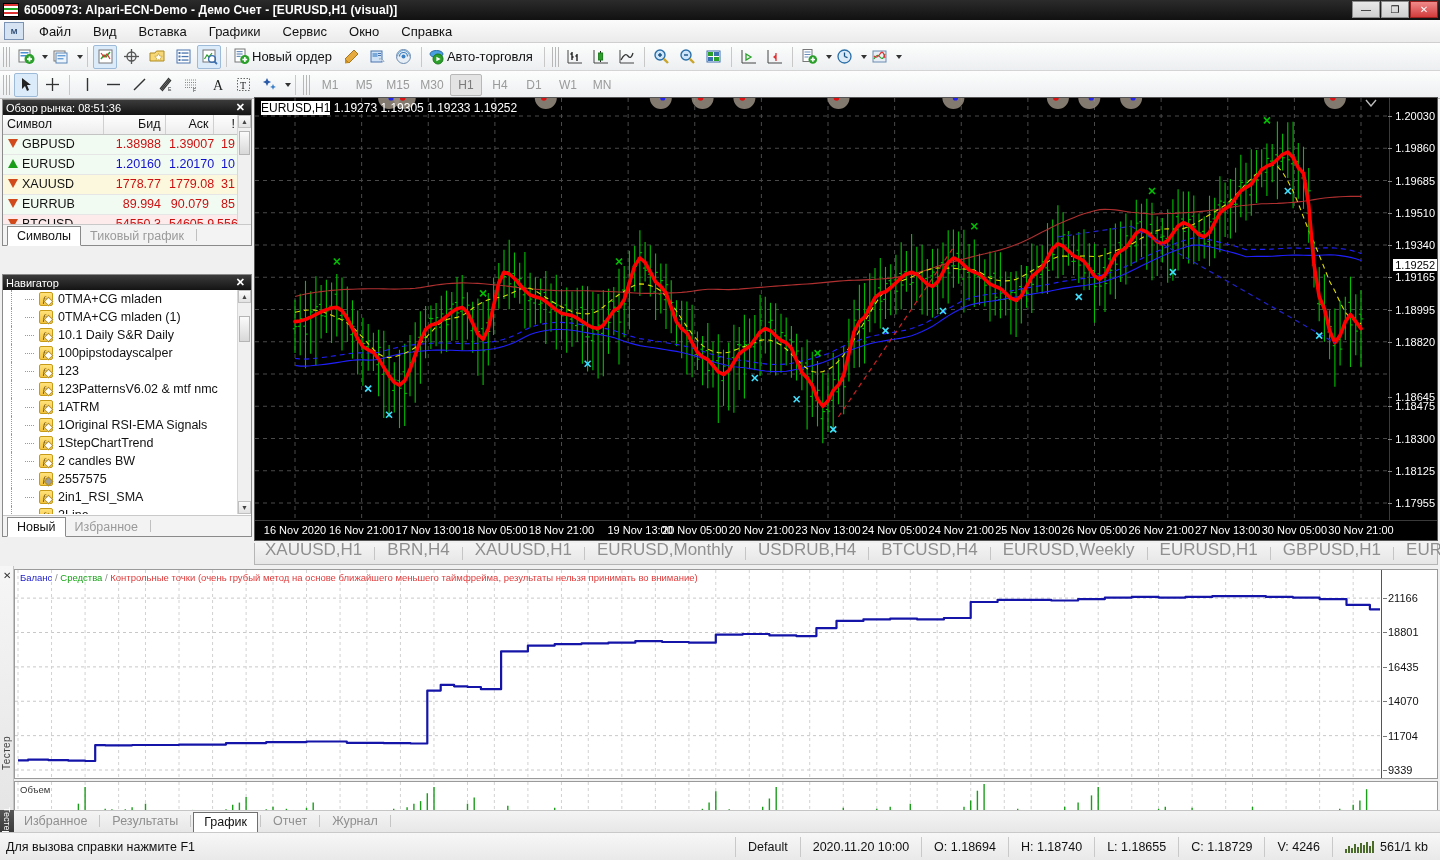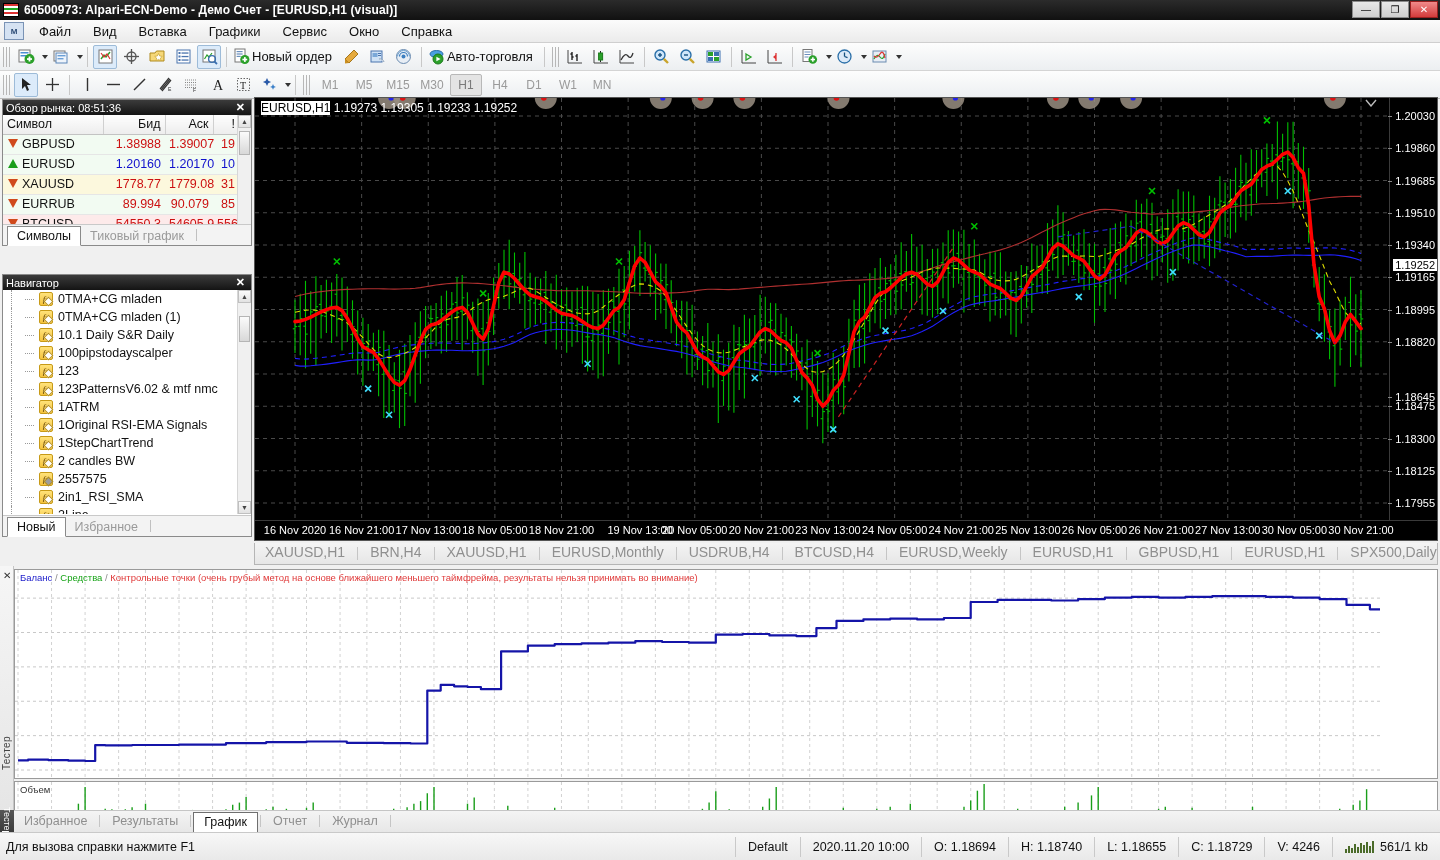--- a/index.html
+++ b/index.html
@@ -116,21 +116,21 @@
   .ytick::before{content:"";position:absolute;left:-7px;top:50%;width:4px;border-top:1px solid #888;}
   .ycur{position:absolute;right:0;background:#fff;color:#000;font-size:11px;padding:0 2px;transform:translateY(-50%);}
   .xaxis{position:absolute;left:0;right:0;bottom:0;height:20px;background:#000;border-top:1px solid #3a3a3a;}
   .xtick{position:absolute;top:3px;color:#fff;font-size:11px;transform:translateX(-50%);white-space:nowrap;}
   .collapse{position:absolute;right:60px;top:1px;width:12px;height:8px;z-index:6;}
 
   
   #charttabs{position:absolute;left:254px;top:543px;width:1184px;height:22px;
     background:linear-gradient(#f4f4f4,#e6e6e6);border:1px solid #b5b5b5;border-top:none;
     display:flex;align-items:flex-end;}
-  #charttabs .ct{padding:3px 10px 4px 10px;font-size:14px;color:#8f8f8f;white-space:nowrap;text-align:right;}
+  #charttabs .ct{padding:3px 10px 4px 10px;font-size:17px;color:#8f8f8f;white-space:nowrap;text-align:right;}
   #charttabs .ct.sel{color:#111;background:#fff;border:1px solid #8a8a8a;border-bottom:none;font-weight:normal;position:relative;top:1px;padding-bottom:4px;}
   #charttabs .vb{width:1px;height:13px;background:#c5c5c5;margin:0 2px 4px 2px;}
 
   
   #tester{position:absolute;left:0;top:566px;width:1440px;height:266px;background:#f0f0f0;}
   .tester-side{position:absolute;left:0;top:0;width:14px;bottom:0;background:linear-gradient(#f6f6f6,#e4e4e4);border-right:1px solid #c5c5c5;}
   .tester-side .vlabel{position:absolute;left:1px;top:170px;writing-mode:vertical-rl;transform:rotate(180deg);
       font-size:10px;color:#444;letter-spacing:.4px;}
   .tester-side .xmark{position:absolute;left:3px;top:4px;font-size:10px;color:#333;}
   #testchart{position:absolute;left:14px;top:3px;right:2px;height:210px;background:#fff;border:1px solid #9a9a9a;}
@@ -1568,20 +1568,28 @@
             <line x1="1143.5911330049262" y1="0" x2="1143.5911330049262" y2="208" stroke="#d2d2d2" stroke-width="1" stroke-dasharray="3,3"></line>
             <line x1="1177.1379310344828" y1="0" x2="1177.1379310344828" y2="208" stroke="#d2d2d2" stroke-width="1" stroke-dasharray="3,3"></line>
             <line x1="1210.6847290640394" y1="0" x2="1210.6847290640394" y2="208" stroke="#d2d2d2" stroke-width="1" stroke-dasharray="3,3"></line>
             <line x1="1237.5221674876848" y1="0" x2="1237.5221674876848" y2="208" stroke="#d2d2d2" stroke-width="1" stroke-dasharray="3,3"></line>
             <line x1="1271.0689655172414" y1="0" x2="1271.0689655172414" y2="208" stroke="#d2d2d2" stroke-width="1" stroke-dasharray="3,3"></line>
             <line x1="1304.615763546798" y1="0" x2="1304.615763546798" y2="208" stroke="#d2d2d2" stroke-width="1" stroke-dasharray="3,3"></line>
             <line x1="1338.1625615763546" y1="0" x2="1338.1625615763546" y2="208" stroke="#d2d2d2" stroke-width="1" stroke-dasharray="3,3"></line>
             <path d="M3.0,190.4 L13.1,190.4 L13.1,189.7 L23.1,189.7 L33.2,189.7 L33.2,190.1 L43.3,190.1 L53.3,190.1 L53.3,190.7 L63.4,190.7 L70.1,190.7 L70.1,191.0 L76.8,191.0 L80.2,191.0 L80.2,175.1 L83.5,175.1 L90.2,175.1 L90.2,175.3 L96.9,175.3 L117.1,175.3 L117.1,175.0 L137.2,175.0 L164.0,175.0 L164.0,174.6 L190.9,174.6 L211.0,174.6 L211.0,173.1 L231.1,173.1 L251.2,173.1 L251.2,172.2 L271.4,172.2 L291.5,172.2 L291.5,171.5 L311.6,171.5 L331.8,171.5 L331.8,172.8 L351.9,172.8 L368.7,172.8 L368.7,173.2 L385.4,173.2 L395.5,173.2 L395.5,173.5 L405.6,173.5 L412.3,173.5 L412.3,120.6 L419.0,120.6 L425.7,120.6 L425.7,114.8 L432.4,114.8 L439.1,114.8 L439.1,116.3 L445.8,116.3 L452.5,116.3 L452.5,117.0 L459.2,117.0 L465.9,117.0 L465.9,119.2 L472.7,119.2 L486.1,119.2 L486.1,81.4 L499.5,81.4 L512.9,81.4 L512.9,75.6 L526.3,75.6 L539.7,75.6 L539.7,74.1 L553.2,74.1 L566.6,74.1 L566.6,73.4 L580.0,73.4 L593.4,73.4 L593.4,72.7 L606.8,72.7 L620.3,72.7 L620.3,71.2 L633.7,71.2 L647.1,71.2 L647.1,72.0 L660.5,72.0 L673.9,72.0 L673.9,72.7 L687.4,72.7 L700.8,72.7 L700.8,64.7 L714.2,64.7 L727.6,64.7 L727.6,64.0 L741.0,64.0 L754.4,64.0 L754.4,65.4 L767.9,65.4 L781.3,65.4 L781.3,66.1 L794.7,66.1 L801.4,66.1 L801.4,58.1 L808.1,58.1 L821.5,58.1 L821.5,50.9 L835.0,50.9 L848.4,50.9 L848.4,49.4 L861.8,49.4 L875.2,49.4 L875.2,48.7 L888.6,48.7 L902.1,48.7 L902.1,49.4 L915.5,49.4 L928.9,49.4 L928.9,48.0 L942.3,48.0 L955.7,48.0 L955.7,32.0 L969.1,32.0 L982.6,32.0 L982.6,29.8 L996.0,29.8 L1009.4,29.8 L1009.4,29.8 L1022.8,29.8 L1036.2,29.8 L1036.2,30.5 L1049.7,30.5 L1063.1,30.5 L1063.1,29.1 L1076.5,29.1 L1089.9,29.1 L1089.9,27.6 L1103.3,27.6 L1116.8,27.6 L1116.8,26.9 L1130.2,26.9 L1143.6,26.9 L1143.6,27.6 L1157.0,27.6 L1170.4,27.6 L1170.4,26.9 L1183.8,26.9 L1197.3,26.9 L1197.3,26.2 L1210.7,26.2 L1224.1,26.2 L1224.1,26.2 L1237.5,26.2 L1250.9,26.2 L1250.9,26.9 L1264.4,26.9 L1277.8,26.9 L1277.8,27.6 L1291.2,27.6 L1304.6,27.6 L1304.6,29.1 L1318.0,29.1 L1331.5,29.1 L1331.5,34.9 L1344.9,34.9 L1354.9,34.9 L1354.9,39.3 L1365.0,39.3 " fill="none" stroke="#1414a8" stroke-width="2.2" stroke-linejoin="round"></path>
           </svg>
       </div>
+      <div class="tc-y" id="bal-yaxis">
+          <div class="t" style="top: 28.1204px;">21166</div>
+          <div class="t" style="top: 62.4905px;">18801</div>
+          <div class="t" style="top: 96.8751px;">16435</div>
+          <div class="t" style="top: 131.245px;">14070</div>
+          <div class="t" style="top: 165.63px;">11704</div>
+          <div class="t" style="top: 200px;">9339</div>
+        </div>
     </div>
 
     <div id="volchart">
       <div class="vol-label">Объем</div>
       <div class="vol-plot">
         <svg id="vol-svg" width="1368" height="32" viewBox="0 0 1368 32">
             <line x1="3" y1="0" x2="3" y2="32" stroke="#d2d2d2" stroke-width="1" stroke-dasharray="3,3"></line>
             <line x1="36.546798029556655" y1="0" x2="36.546798029556655" y2="32" stroke="#d2d2d2" stroke-width="1" stroke-dasharray="3,3"></line>
             <line x1="70.09359605911331" y1="0" x2="70.09359605911331" y2="32" stroke="#d2d2d2" stroke-width="1" stroke-dasharray="3,3"></line>
             <line x1="103.64039408866996" y1="0" x2="103.64039408866996" y2="32" stroke="#d2d2d2" stroke-width="1" stroke-dasharray="3,3"></line>

